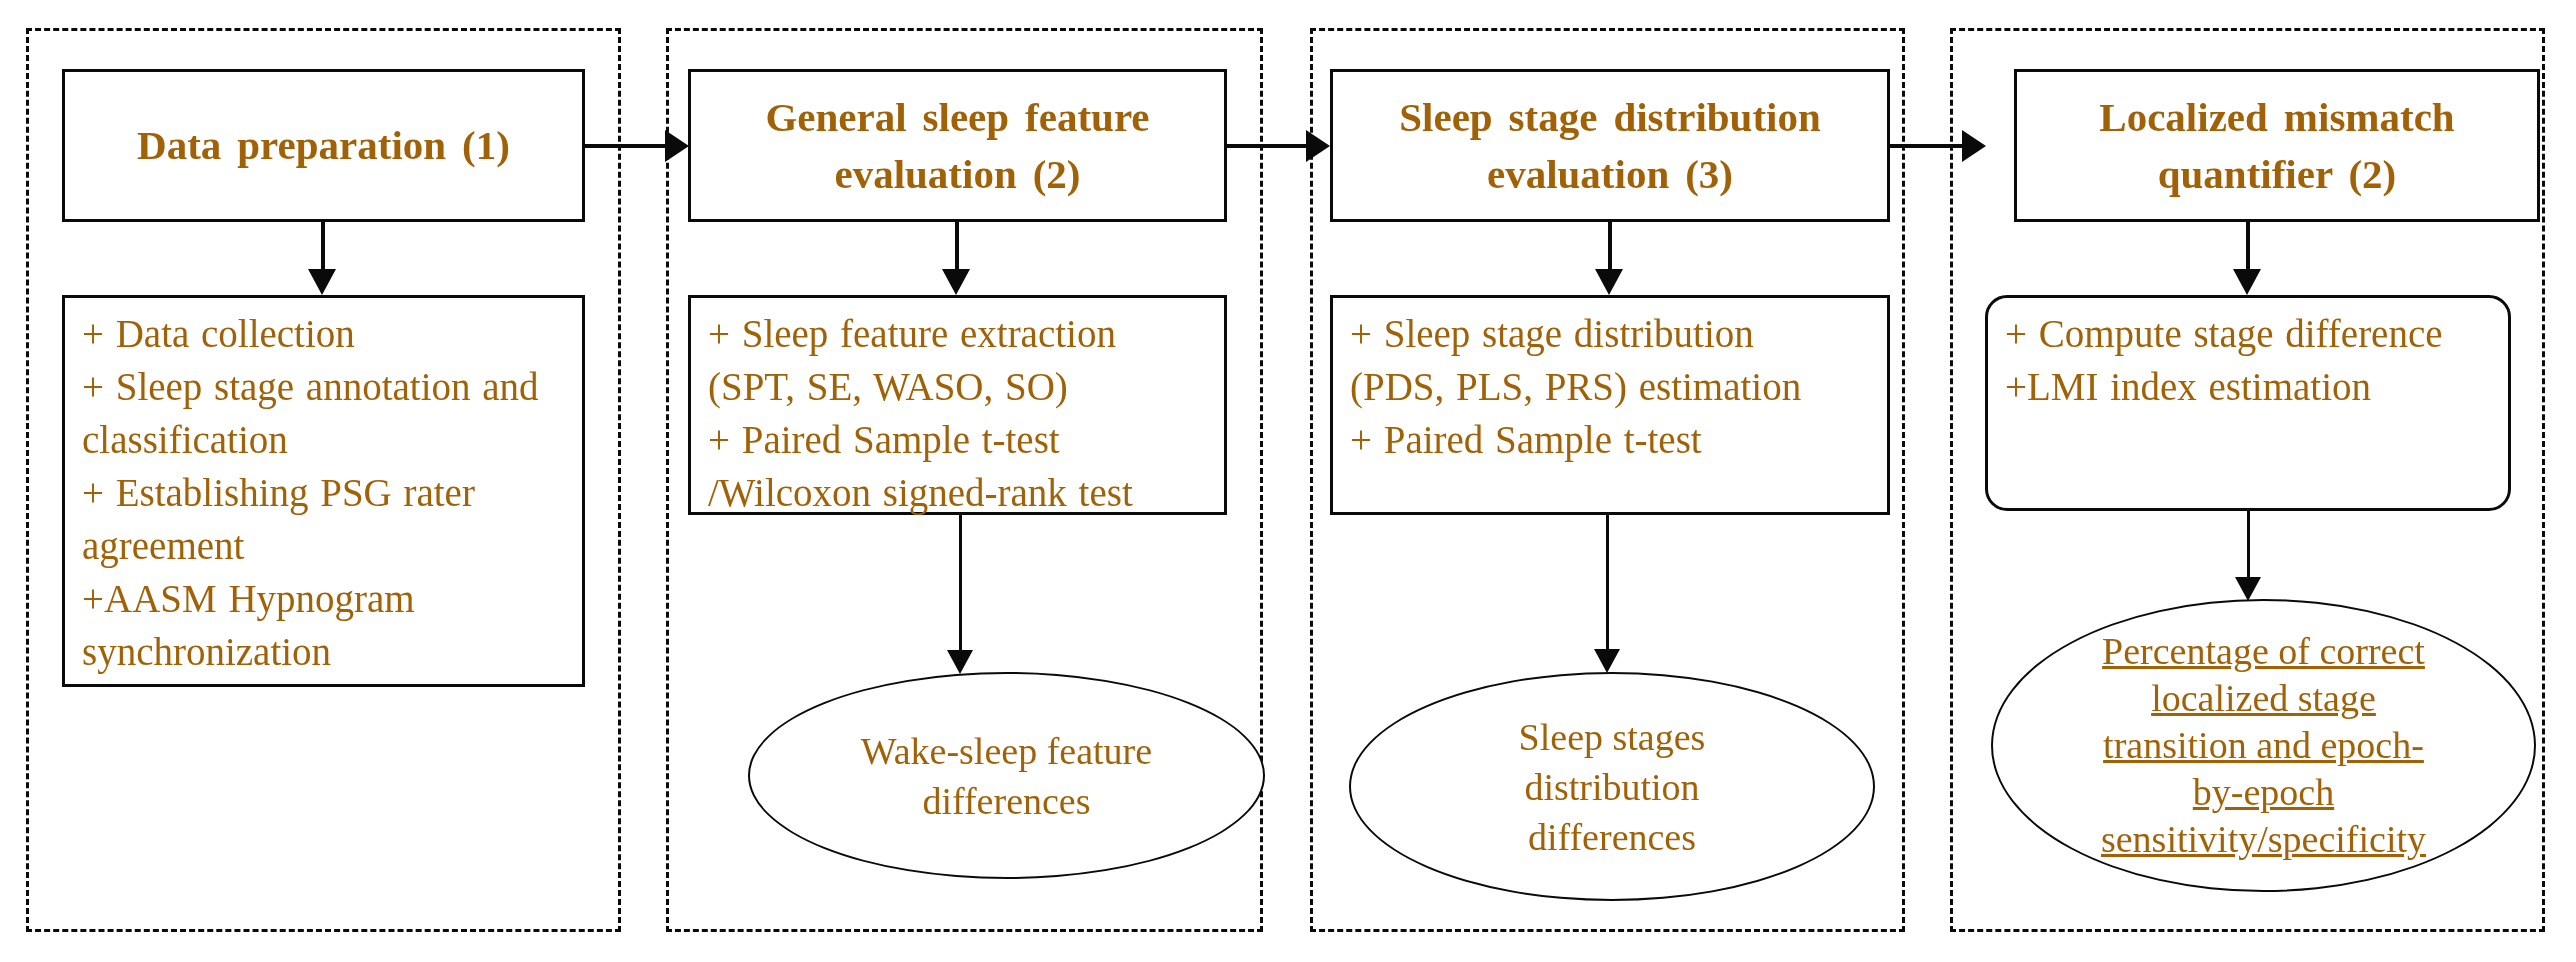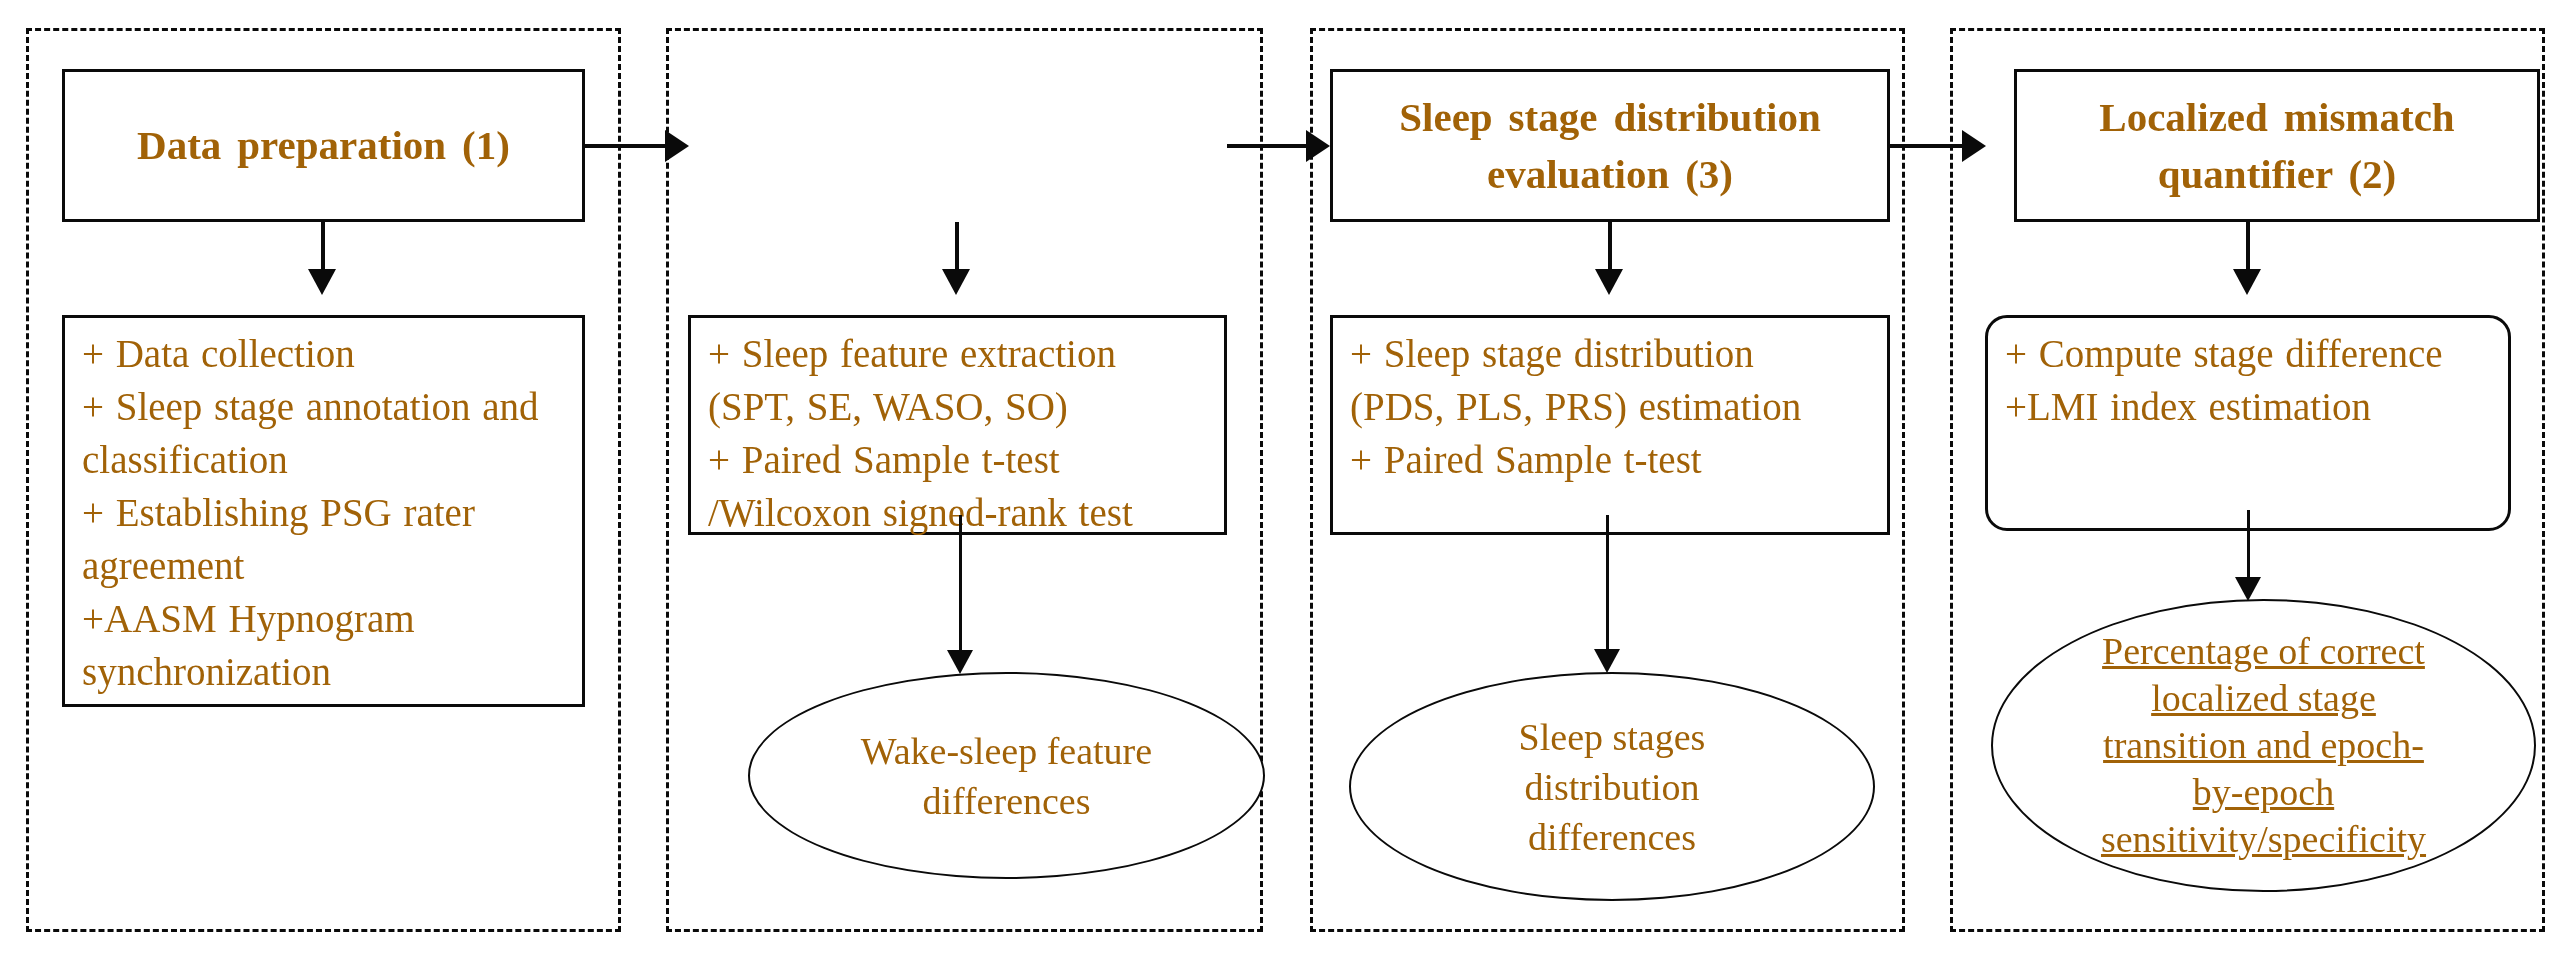--- a/index.html
+++ b/index.html
@@ -36,21 +36,20 @@
   }
   .title-text {
     font-weight: bold;
     font-size: 41px;
     line-height: 57px;
     word-spacing: 0.14em;
     white-space: pre-line;
   }
   .detail-box {
     padding: 8.6px 17px 8.6px 17px;
-    margin-top: 20px;
   }
   .detail-item {
     font-size: 39px;
     line-height: 53px;
     white-space: pre-line;
     word-spacing: 0.05em;
   }
   .ellipse {
     position: absolute;
     border: 2.6px solid #0a0a0a;
@@ -154,20 +153,24 @@
 agreement</div>
     <div class="detail-item">+AASM Hypnogram
 synchronization</div>
   </div>
 
   <div class="arrow-right" style="left:585px; top:146px; width:104px;">
     <div class="shaft"></div>
     <div class="head"></div>
   </div>
 
+  <div class="box title-box" style="left:688px; top:69px; width:539px; height:153px;">
+    <span class="title-text">General sleep feature
+evaluation (2)</span>
+  </div>
   <div class="arrow-down" style="left:957px; top:222px; height:73px;">
     <div class="shaft"></div>
     <div class="head"></div>
   </div>
   <div class="box detail-box" style="left:688px; top:295px; width:539px; height:220px;">
     <div class="detail-item">+ Sleep feature extraction
 (SPT, SE, WASO, SO)</div>
     <div class="detail-item">+ Paired Sample t-test
 /Wilcoxon signed-rank test</div>
   </div>

